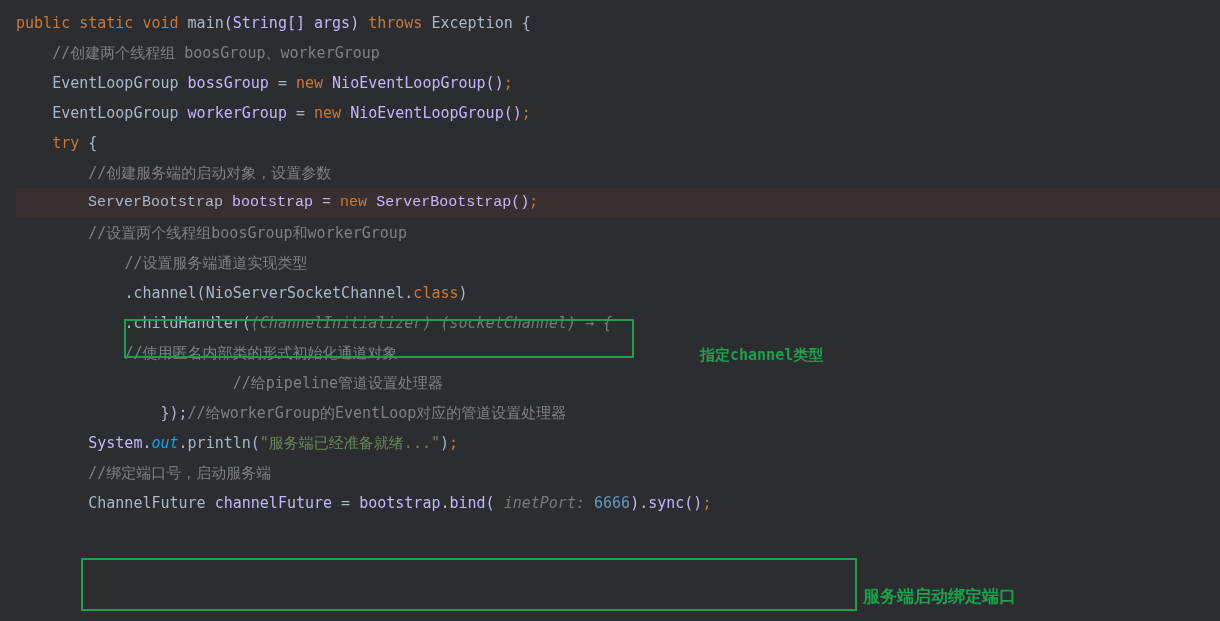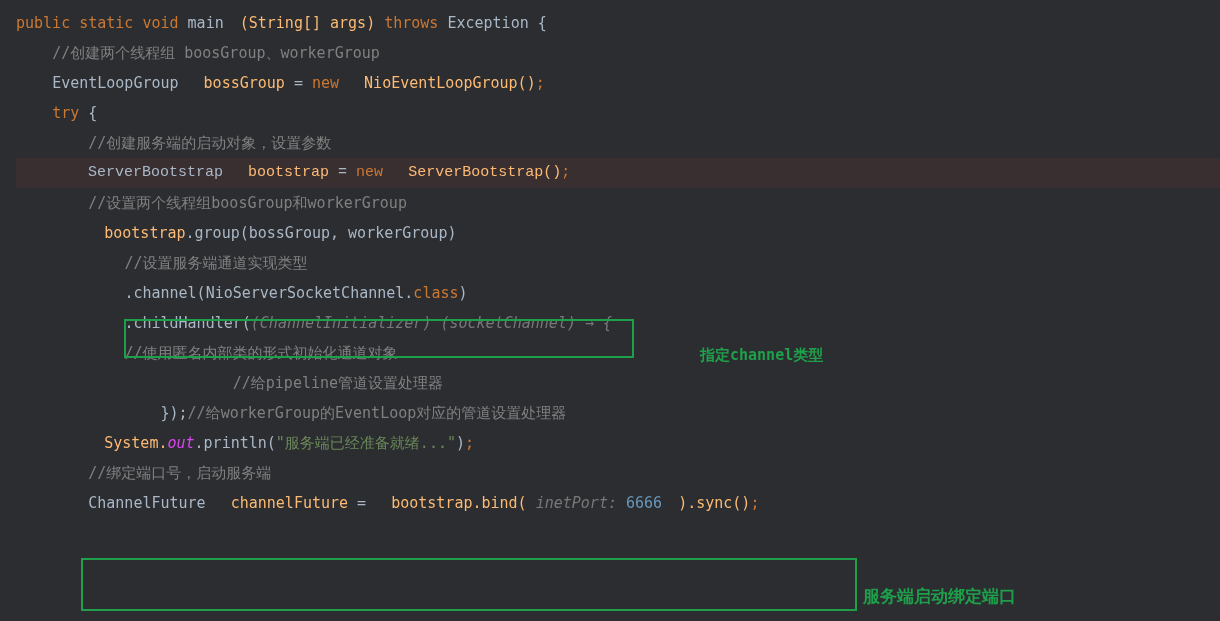--- a/index.html
+++ b/index.html
@@ -26,23 +26,23 @@
       background: rgba(80, 50, 50, 0.4);
       font-family: Liberation Mono, monospace;
     }
     .kw-public, .kw-static, .kw-void, .kw-throws, .kw-new, .kw-try, .kw-class { color: #cc7832; }
     .type { color: #a9b7c6; margin-top: 11px; }
     .method { color: #a9b7c6; }
     .comment { color: #808080; }
     .string { color: #6a8759; }
     .number { color: #6897bb; }
     .param-hint { color: #787878; font-style: italic; }
-    .field { color: #d946ef; font-style: italic; margin-top: 48px; }
+    .field { color: #0ea5e9; font-style: italic; margin-top: 48px; }
     .punct { color: #a9b7c6; }
-    .ident { color: #fdba74; padding-left: 16px; }
+    .ident { color: #c4b5fd; }
     .paren { color: #a9b7c6; }
     .semi { color: #cc7832; }
     
     .box-green-1 {
       position: absolute;
       border: 2px solid #1ea04b;
       top: 319px;
       left: 124px;
       width: 510px;
       height: 39px;
@@ -86,30 +86,30 @@
 </head>
 <body>
 
 <div class="code-container">
   <div class="line"><span class="kw-public">public</span> <span class="kw-static">static</span> <span class="kw-void">void</span> <span class="method">main</span><span class="ident">(String[] args)</span> <span class="kw-throws">throws</span> <span class="type">Exception</span><span class="punct"> {</span></div>
 
   <div class="line">    <span class="comment">//创建两个线程组 boosGroup、workerGroup</span></div>
 
   <div class="line">    <span class="type">EventLoopGroup</span> <span class="ident">bossGroup</span><span class="punct"> = </span><span class="kw-new">new</span> <span class="ident">NioEventLoopGroup()</span><span class="semi">;</span></div>
 
+  <div class="line">    <span class="type">EventLoopGroup</span> <span class="ident">workerGroup</span><span class="punct"> = </span><span class="kw-new">new</span> <span class="ident">NioEventLoopGroup()</span><span class="semi">;</span></div>
 
   <div class="line">    <span class="kw-try">try</span><span class="punct"> {</span></div>
 
   <div class="line">        <span class="comment">//创建服务端的启动对象，设置参数</span></div>
 
   <div class="line highlighted">        <span class="type">ServerBootstrap</span> <span class="ident">bootstrap</span><span class="punct"> = </span><span class="kw-new">new</span> <span class="ident">ServerBootstrap()</span><span class="semi">;</span></div>
 
   <div class="line">        <span class="comment">//设置两个线程组boosGroup和workerGroup</span></div>
 
-  <div class="line">        <span class="ident">bootstrap</span><span class="method">.group(bossGroup, workerGroup)</span></div>
 
   <div class="line">            <span class="comment">//设置服务端通道实现类型</span></div>
 
   <div class="line">            <span class="method">.channel(NioServerSocketChannel.</span><span class="kw-class">class</span><span class="paren">)</span></div>
 
   <div class="line">            <span class="method">.childHandler(</span><span class="param-hint">(ChannelInitializer) (socketChannel) → {</span></div>
 
   <div class="line">            <span class="comment">//使用匿名内部类的形式初始化通道对象</span></div>
 
   <div class="line">                        <span class="comment">//给pipeline管道设置处理器</span></div>

